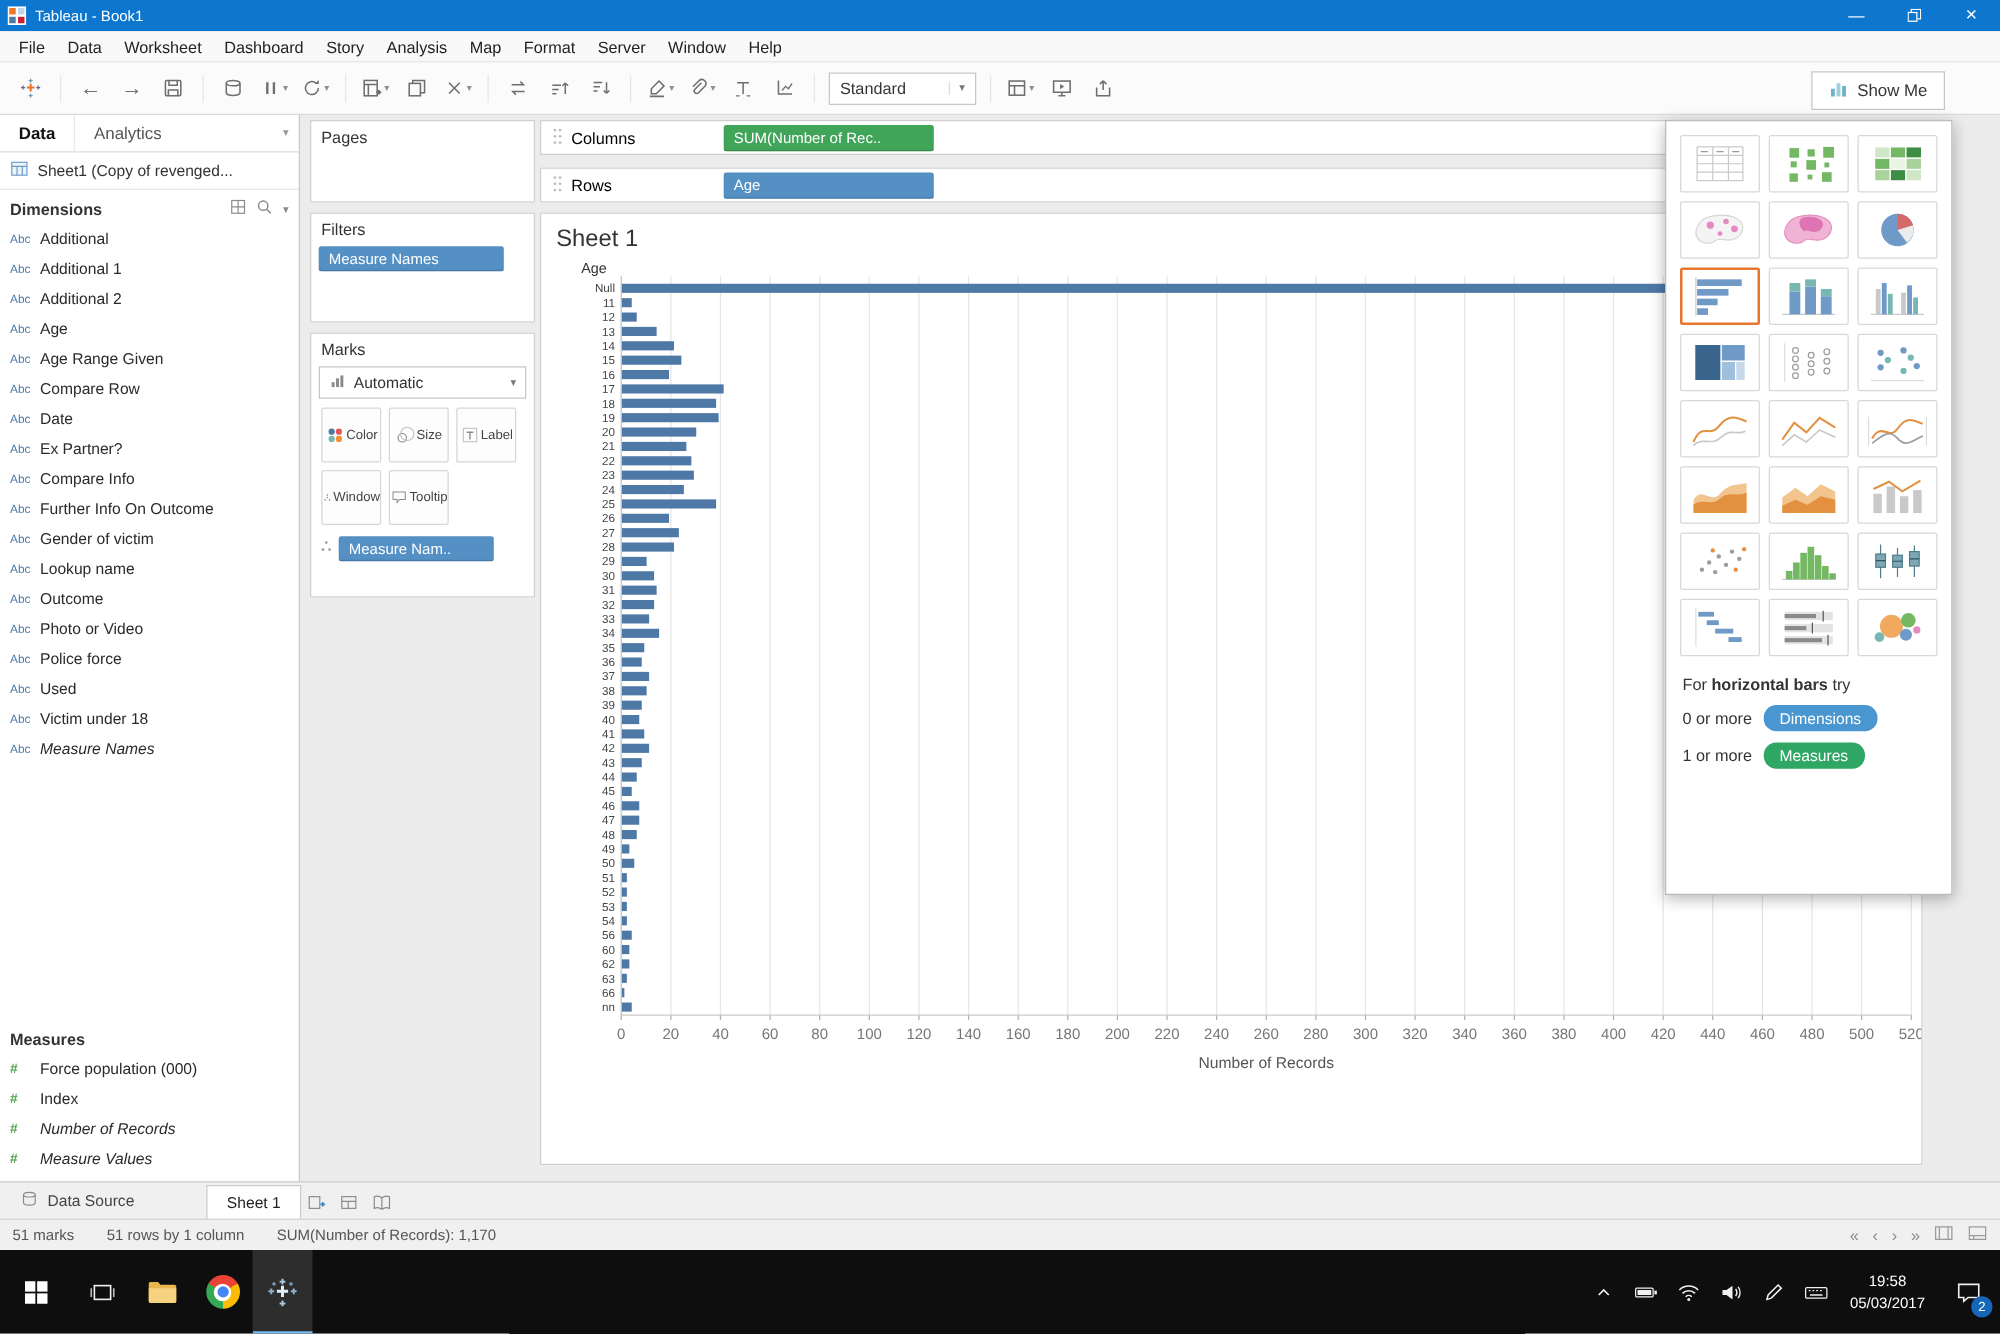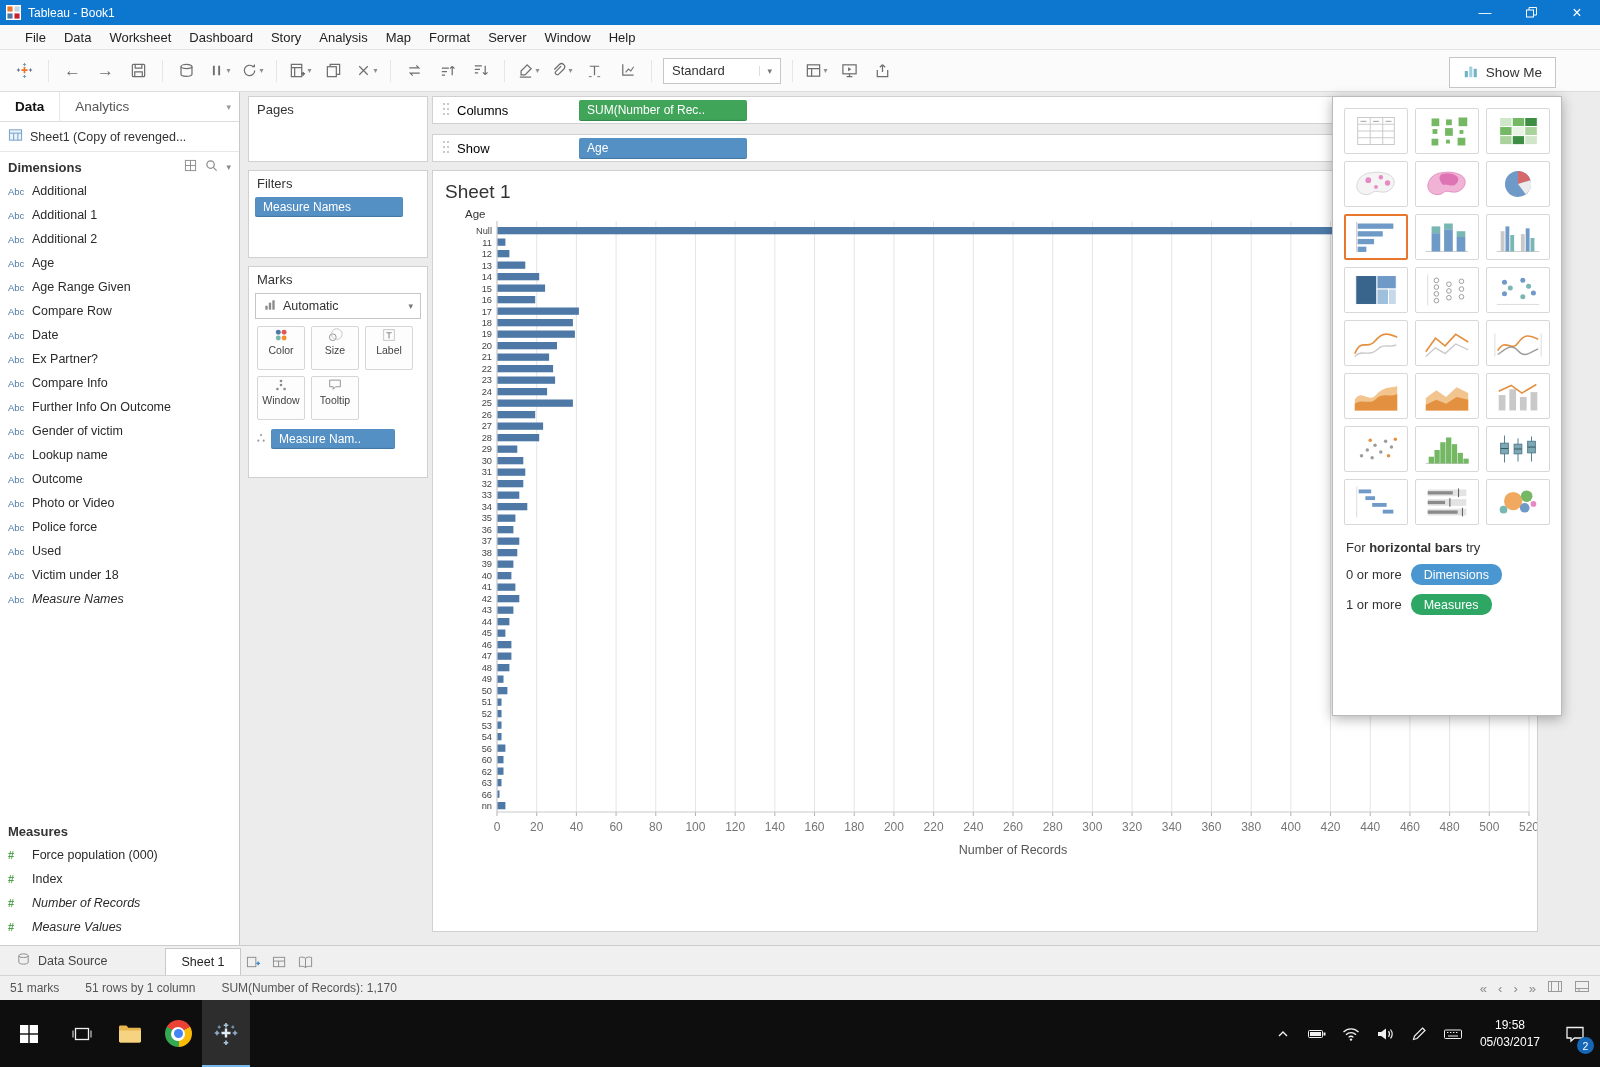--- a/index.html
+++ b/index.html
@@ -7,21 +7,21 @@
 body{font-family:"Liberation Sans","DejaVu Sans",sans-serif;background:#777}
 #app{position:relative;width:1600px;height:1067px;overflow:hidden;background:#ececec}
 
 .titlebar{position:absolute;top:0;left:0;right:0;height:25px;background:#0d76ce;display:flex;align-items:center;color:#fff}
 .titlebar .app-ico{margin:0 7px 0 6px;display:flex;align-items:center}
 .titlebar .title{font-size:12px}
 .win-controls{margin-left:auto;display:flex;height:100%}
 .win-btn{width:46px;display:flex;align-items:center;justify-content:center;font-size:13px;color:#fff;cursor:default}
 .win-btn.close{font-size:16px}
 
-.menubar{position:absolute;top:25px;left:0;right:0;height:25px;background:#f9f9f9;border-bottom:1px solid #e4e4e4;display:flex;align-items:stretch;padding-left:16px}
+.menubar{position:absolute;top:25px;left:0;right:0;height:25px;background:#f9f9f9;border-bottom:1px solid #e4e4e4;display:flex;align-items:stretch;padding-left:6px}
 .menu-item{font-size:13px;color:#222;padding:0 9px;display:flex;align-items:center}
 
 .toolbar{position:absolute;top:50px;left:0;right:0;height:42px;background:#fbfbfb;border-bottom:1px solid #dcdcdc;display:flex;align-items:center;padding-left:8px}
 .tb-flow{display:flex;align-items:center}
 .tb-group{display:flex;align-items:center}
 .tb-sep{width:1px;height:22px;background:#e6e6e6;margin:0 7px}
 .tb-btn{height:30px;min-width:33px;padding:0 3px;display:flex;align-items:center;justify-content:center;color:#6e6e6e}
 .tglyph{font-size:17px;color:#6e6e6e;line-height:1}
 .tb-caret{font-size:8px;color:#8f8f8f;margin-left:1px}
 .fit-dd{display:flex;align-items:center;justify-content:space-between;border:1px solid #c7c7c7;background:#fff;height:26px;width:118px;padding:0 8px;font-size:13px;color:#333;margin:0 4px}
@@ -52,21 +52,21 @@
 .card.pages{height:66px}
 .card.filters{height:88px}
 .card.marks{height:212px}
 .pill{height:20px;border-radius:2px;display:flex;align-items:center;padding:0 8px;font-size:12px;color:#fff;box-shadow:inset 0 -1px 1px rgba(0,0,0,.18);white-space:nowrap;overflow:hidden}
 .pill.dim{background:#5490c4}
 .pill.meas{background:#40a459}
 .filters .pill{margin:2px 6px;width:148px}
 .mark-dd{margin:2px 6px 4px;height:26px;border:1px solid #c6c6c6;background:#fff;display:flex;align-items:center;gap:6px;padding:0 7px;font-size:12.5px;color:#333}
 .mark-dd .dd-caret{margin-left:auto;font-size:9px;color:#777}
 .marks-grid{display:flex;flex-wrap:wrap;gap:6px;padding:3px 8px}
-.mark-btn{width:48px;height:44px;border:1px solid #d6d6d6;border-radius:2px;background:#fdfdfd;display:flex;flex-direction:column;align-items:center;gap:1px;font-size:10.5px;color:#444}
+.mark-btn{width:48px;height:44px;border:1px solid #d6d6d6;border-radius:2px;background:#fdfdfd;display:flex;align-items:center;justify-content:center;gap:1px;font-size:10.5px;color:#444}
 .marks-pill-row{display:flex;align-items:center;gap:4px;padding:6px 4px 0 6px}
 .marks-pill-row .pill{width:124px}
 
 .sheet-region{position:absolute;left:432px;top:0;width:1106px;height:100%}
 .shelf-row{position:absolute;left:0;width:100%;height:28px;background:#fff;border:1px solid #d0d0d0;display:flex;align-items:center}
 .shelf-row.columns{top:4px}
 .shelf-row.rows{top:42px}
 .shelf-label{display:flex;align-items:center;gap:7px;width:146px;padding:0 9px;font-size:13px;color:#000000;flex:none}
 .shelf-pills{display:flex;gap:4px}
 .shelf-pills .pill{width:168px;height:21px}
@@ -589,21 +589,21 @@
           <span><svg width="8" height="14" viewBox="0 0 8 14">
                 <g fill="#bdbdbd">
                   <circle cx="2" cy="2" r="1.1"></circle>
                   <circle cx="6" cy="2" r="1.1"></circle>
                   <circle cx="2" cy="7" r="1.1"></circle>
                   <circle cx="6" cy="7" r="1.1"></circle>
                   <circle cx="2" cy="12" r="1.1"></circle>
                   <circle cx="6" cy="12" r="1.1"></circle>
                 </g>
               </svg></span>
-          <span>Show</span>
+          <span>Rows</span>
         </div>
         <div class="shelf-pills">
             <div class="pill dim">Age</div>
           </div>
       </div>
       <div class="sheet-card">
         <div class="sheet-title">Sheet 1</div>
         <div class="chart-wrap"><svg width="1096" height="653" font-family="'Liberation Sans',sans-serif">
               <text x="22" y="11" font-size="11.5" fill="#333">Age</text>
               <line x1="54" y1="14" x2="54" y2="605" stroke="#e5e5e5"></line>

